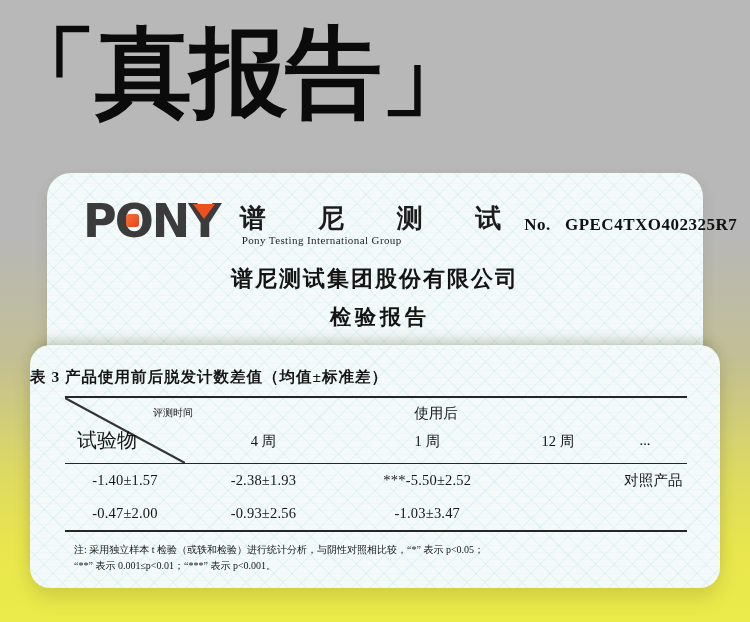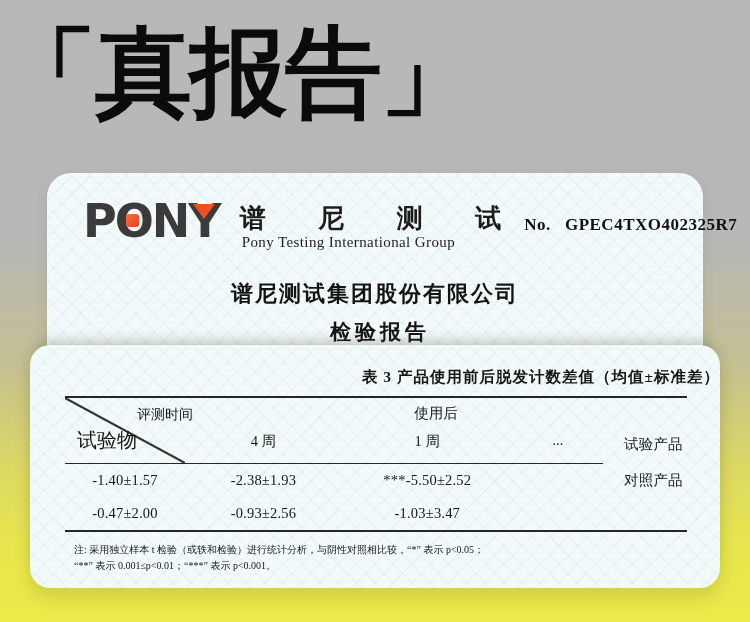--- a/index.html
+++ b/index.html
@@ -64,56 +64,56 @@
     border-left: 11px solid transparent;
     border-right: 11px solid transparent;
     border-top: 15px solid #ee4f1f;
   }
   .logo-cn-block { margin-left: 20px; padding-top: 2px; }
   .logo-cn {
     font-size: 26px; font-weight: 700; color: #1c1c1c;
     letter-spacing: 23px; white-space: nowrap; line-height: 1.05;
   }
   .logo-en {
-    font-size: 15px; color: #1e1e1e; letter-spacing: 0.4px;
+    font-size: 11px; color: #1e1e1e; letter-spacing: 0.4px;
     padding-left: 2px; margin-top: 2px; white-space: nowrap;
   }
   .report-no {
     margin-left: auto; padding-top: 12px;
     font-size: 17px; color: #111; white-space: nowrap;
     font-weight: 600; letter-spacing: 0.5px;
   }
   .company {
-    margin-top: 28px; text-align: center;
+    margin-top: 18px; text-align: center;
     font-size: 22px; font-weight: 700; color: #141414; letter-spacing: 2px;
   }
   .doc-title {
     margin-top: 9px; text-align: center;
     font-size: 21px; font-weight: 700; color: #141414; letter-spacing: 4px; padding-left: 10px;
   }
   
   .table-title {
-    padding-top: 22px; text-align: right;
+    padding-top: 22px; text-align: left;
     font-size: 15.5px; font-weight: 600; color: #161616; letter-spacing: 1px;
   }
   .tbl {
     width: 622px; margin: 8px 0 0 35px;
     display: grid;
     grid-template-columns: 19.3% 25.2% 27.5% 14.5% 13.5%;
     border-top: 2.5px solid #262626;
     border-bottom: 2.5px solid #262626;
     font-size: 14.5px; color: #161616;
   }
   .t-corner {
     grid-column: 1; grid-row: 1 / 3;
     position: relative;
     border-bottom: 1.5px solid #262626;
   }
   .t-corner svg { position: absolute; inset: 0; width: 100%; height: 100%; }
-  .t-corner-top { position: absolute; top: 8px; right: -8px; white-space: nowrap; font-size: 14px; }
+  .t-corner-top { position: absolute; top: 8px; right: -8px; white-space: nowrap; font-size: 10px; }
   .t-corner-bottom { position: absolute; bottom: 9px; left: 12px; white-space: nowrap; font-size: 20px; }
   .t-span {
     grid-column: 2 / 6; grid-row: 1;
     height: 30px; display: flex; align-items: center; justify-content: center;
   }
   .t-colhead {
     grid-row: 2; height: 36px;
     display: flex; align-items: flex-start; justify-content: center;
     padding-top: 4px;
     border-bottom: 1.5px solid #262626;
@@ -172,23 +172,23 @@
         <line x1="0" y1="0" x2="100" y2="100" stroke="#333" stroke-width="2.2" vector-effect="non-scaling-stroke"></line>
       </svg>
       <span class="t-corner-top">评测时间</span>
       <span class="t-corner-bottom">试验物</span>
     </div>
 
     <div class="t-span">使用后</div>
 
     <div class="t-colhead">4 周</div>
     <div class="t-colhead">1 周</div>
+    <div class="t-colhead">12 周</div>
     <div class="t-colhead">...</div>
 
-    <div class="t-cell t-rowlabel">试验产品</div>
     <div class="t-cell">-1.40±1.57</div>
     <div class="t-cell">-2.38±1.93</div>
     <div class="t-cell">***-5.50±2.52</div>
     <div class="t-cell"></div>
 
     <div class="t-cell t-rowlabel">对照产品</div>
     <div class="t-cell">-0.47±2.00</div>
     <div class="t-cell">-0.93±2.56</div>
     <div class="t-cell">-1.03±3.47</div>
     <div class="t-cell"></div>

